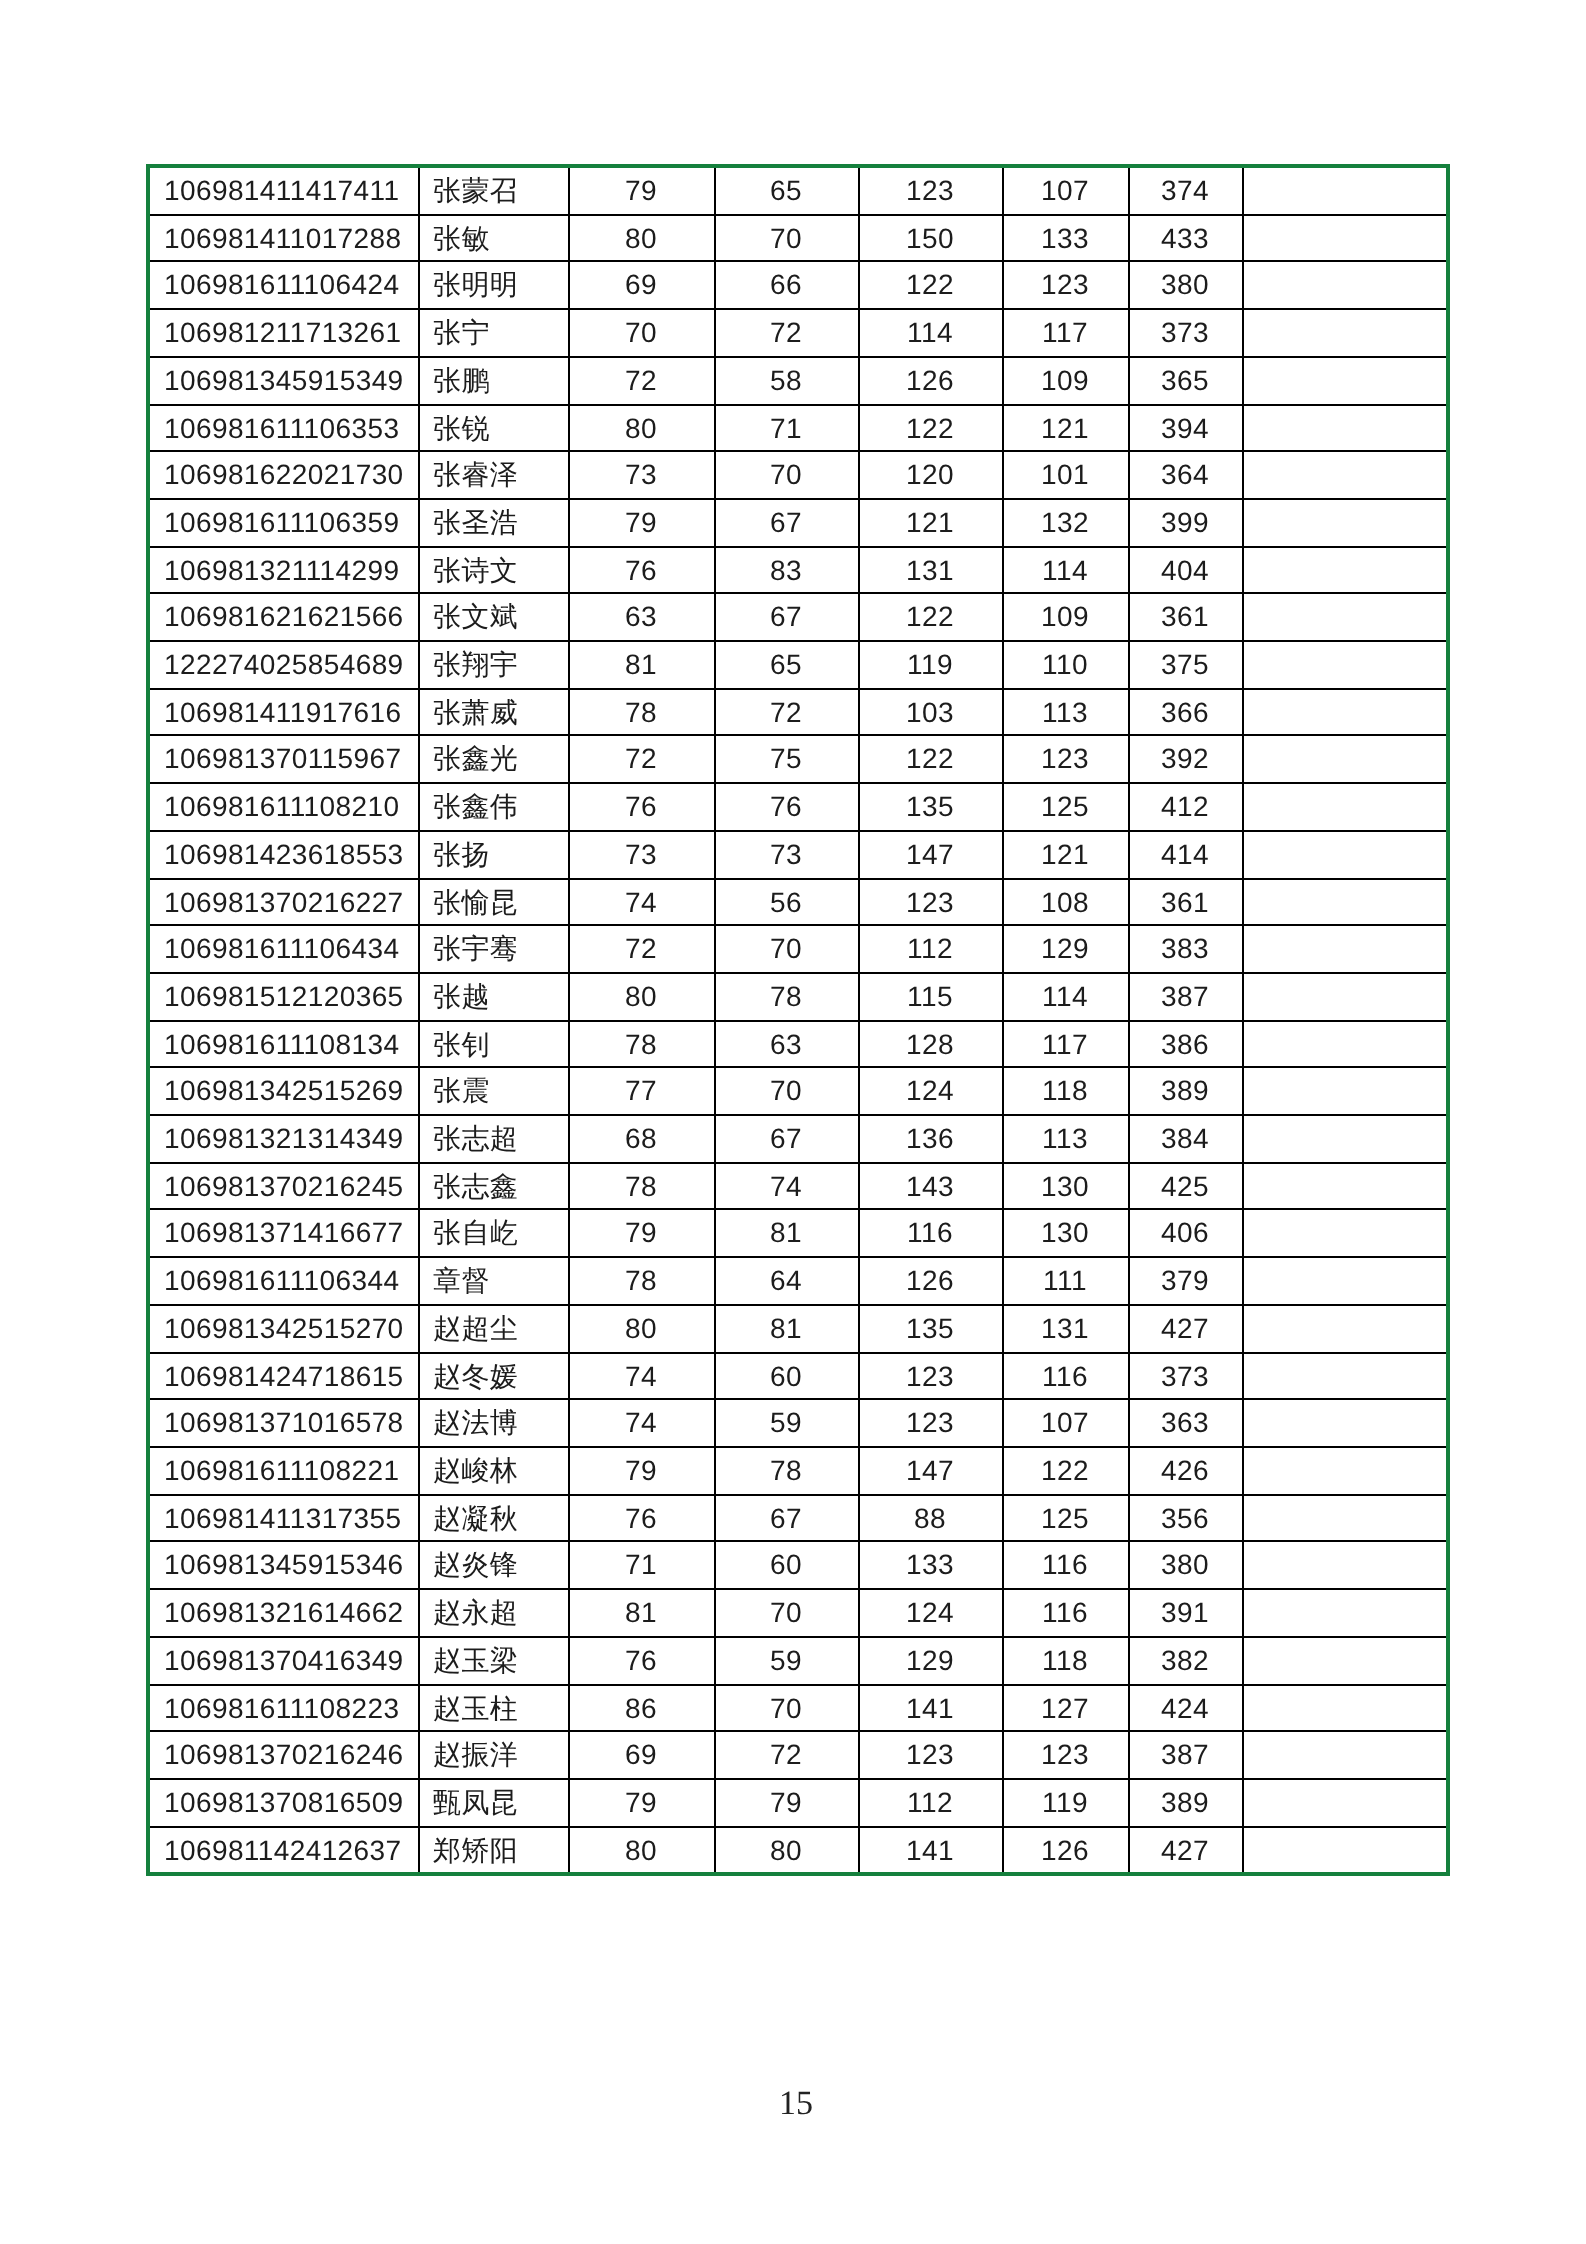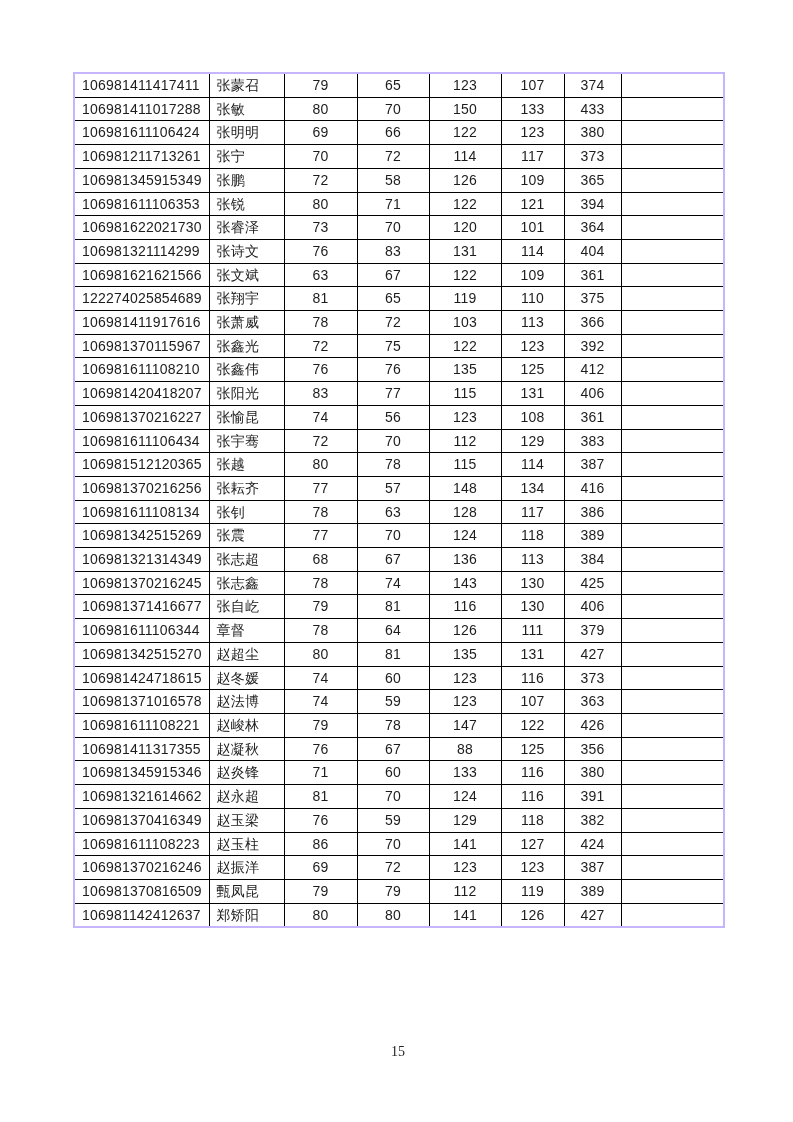--- a/index.html
+++ b/index.html
@@ -13,25 +13,25 @@
     height: 1122px;
     margin: 0 auto;
     background: #ffffff;
     overflow: hidden;
     font-family: "Liberation Sans", sans-serif;
     color: #1c1c1c;
   }
   table.score-table {
     position: absolute;
     left: 73px;
-    top: 72px;
+    top: 82px;
     width: 650px;
     border-collapse: collapse;
     table-layout: fixed;
-    border: 2px solid #c4b5fd;
+    border: 2px solid #15803d;
   }
   table.score-table td {
     border: 1px solid #000000;
     height: 22.7px;
     padding: 0;
     font-size: 14px;
     line-height: 22.7px;
     vertical-align: middle;
     white-space: nowrap;
     overflow: hidden;
@@ -51,21 +51,21 @@
   }
   .page-footer {
     position: absolute;
     left: 73px;
     top: 1042px;
     width: 650px;
     text-align: center;
   }
   .page-number {
     font-family: "Liberation Serif", serif;
-    font-size: 14px;
+    font-size: 17px;
     color: #222222;
   }
 </style>
 </head>
 <body>
 
 <div class="page">
 
   <table class="score-table">
     <colgroup>
@@ -143,20 +143,30 @@
           <td class="c0">106981622021730</td>
           <td class="c1">张睿泽</td>
           <td class="c2">73</td>
           <td class="c3">70</td>
           <td class="c4">120</td>
           <td class="c5">101</td>
           <td class="c6">364</td>
           <td class="c7"></td>
         </tr>
         <tr>
+          <td class="c0">106981611106359</td>
+          <td class="c1">张圣浩</td>
+          <td class="c2">79</td>
+          <td class="c3">67</td>
+          <td class="c4">121</td>
+          <td class="c5">132</td>
+          <td class="c6">399</td>
+          <td class="c7"></td>
+        </tr>
+        <tr>
           <td class="c0">106981321114299</td>
           <td class="c1">张诗文</td>
           <td class="c2">76</td>
           <td class="c3">83</td>
           <td class="c4">131</td>
           <td class="c5">114</td>
           <td class="c6">404</td>
           <td class="c7"></td>
         </tr>
         <tr>
@@ -203,27 +213,27 @@
           <td class="c0">106981611108210</td>
           <td class="c1">张鑫伟</td>
           <td class="c2">76</td>
           <td class="c3">76</td>
           <td class="c4">135</td>
           <td class="c5">125</td>
           <td class="c6">412</td>
           <td class="c7"></td>
         </tr>
         <tr>
-          <td class="c0">106981420418207</td>
-          <td class="c1">张阳光</td>
-          <td class="c2">83</td>
-          <td class="c3">77</td>
-          <td class="c4">115</td>
-          <td class="c5">131</td>
-          <td class="c6">406</td>
+          <td class="c0">106981423618553</td>
+          <td class="c1">张扬</td>
+          <td class="c2">73</td>
+          <td class="c3">73</td>
+          <td class="c4">147</td>
+          <td class="c5">121</td>
+          <td class="c6">414</td>
           <td class="c7"></td>
         </tr>
         <tr>
           <td class="c0">106981370216227</td>
           <td class="c1">张愉昆</td>
           <td class="c2">74</td>
           <td class="c3">56</td>
           <td class="c4">123</td>
           <td class="c5">108</td>
           <td class="c6">361</td>
@@ -240,30 +250,20 @@
           <td class="c7"></td>
         </tr>
         <tr>
           <td class="c0">106981512120365</td>
           <td class="c1">张越</td>
           <td class="c2">80</td>
           <td class="c3">78</td>
           <td class="c4">115</td>
           <td class="c5">114</td>
           <td class="c6">387</td>
-          <td class="c7"></td>
-        </tr>
-        <tr>
-          <td class="c0">106981370216256</td>
-          <td class="c1">张耘齐</td>
-          <td class="c2">77</td>
-          <td class="c3">57</td>
-          <td class="c4">148</td>
-          <td class="c5">134</td>
-          <td class="c6">416</td>
           <td class="c7"></td>
         </tr>
         <tr>
           <td class="c0">106981611108134</td>
           <td class="c1">张钊</td>
           <td class="c2">78</td>
           <td class="c3">63</td>
           <td class="c4">128</td>
           <td class="c5">117</td>
           <td class="c6">386</td>

